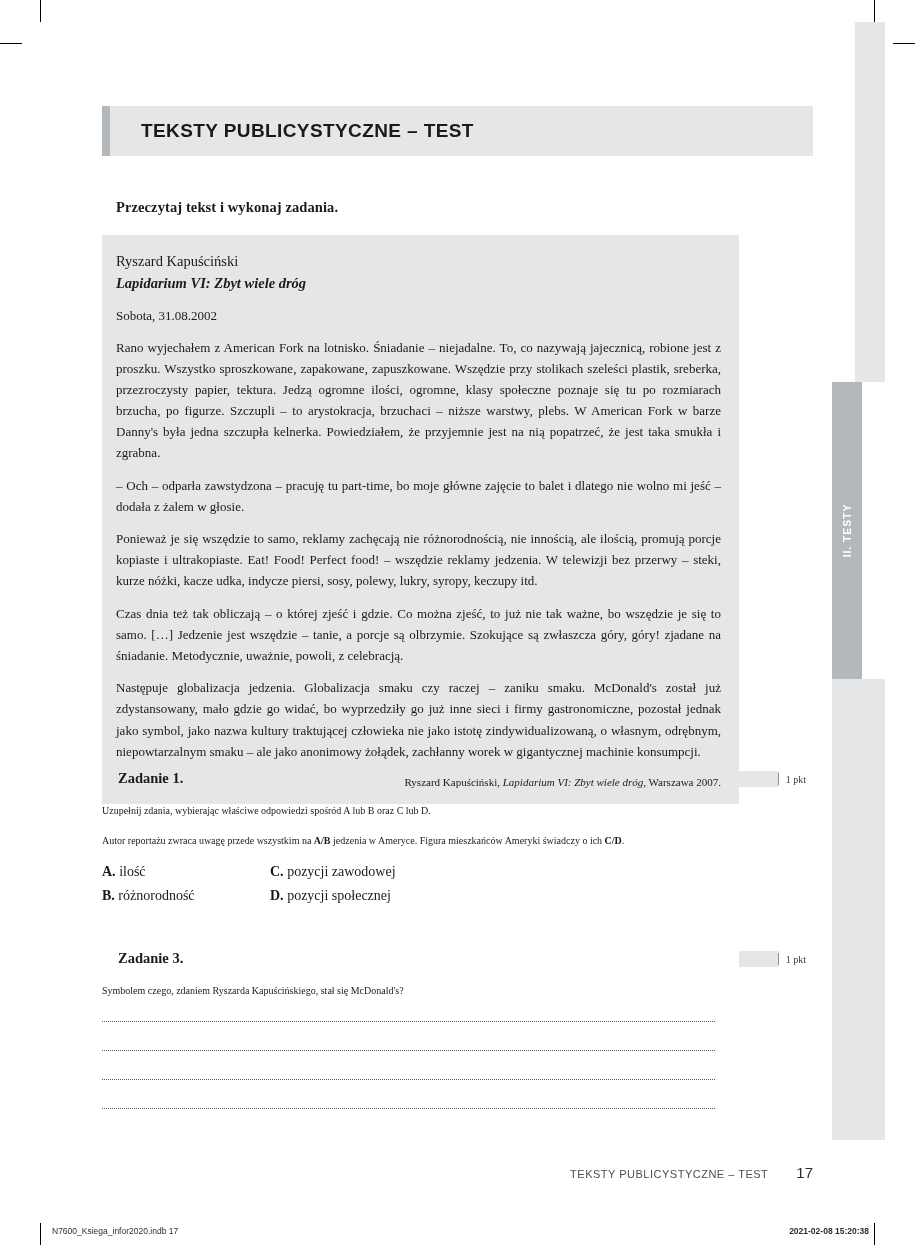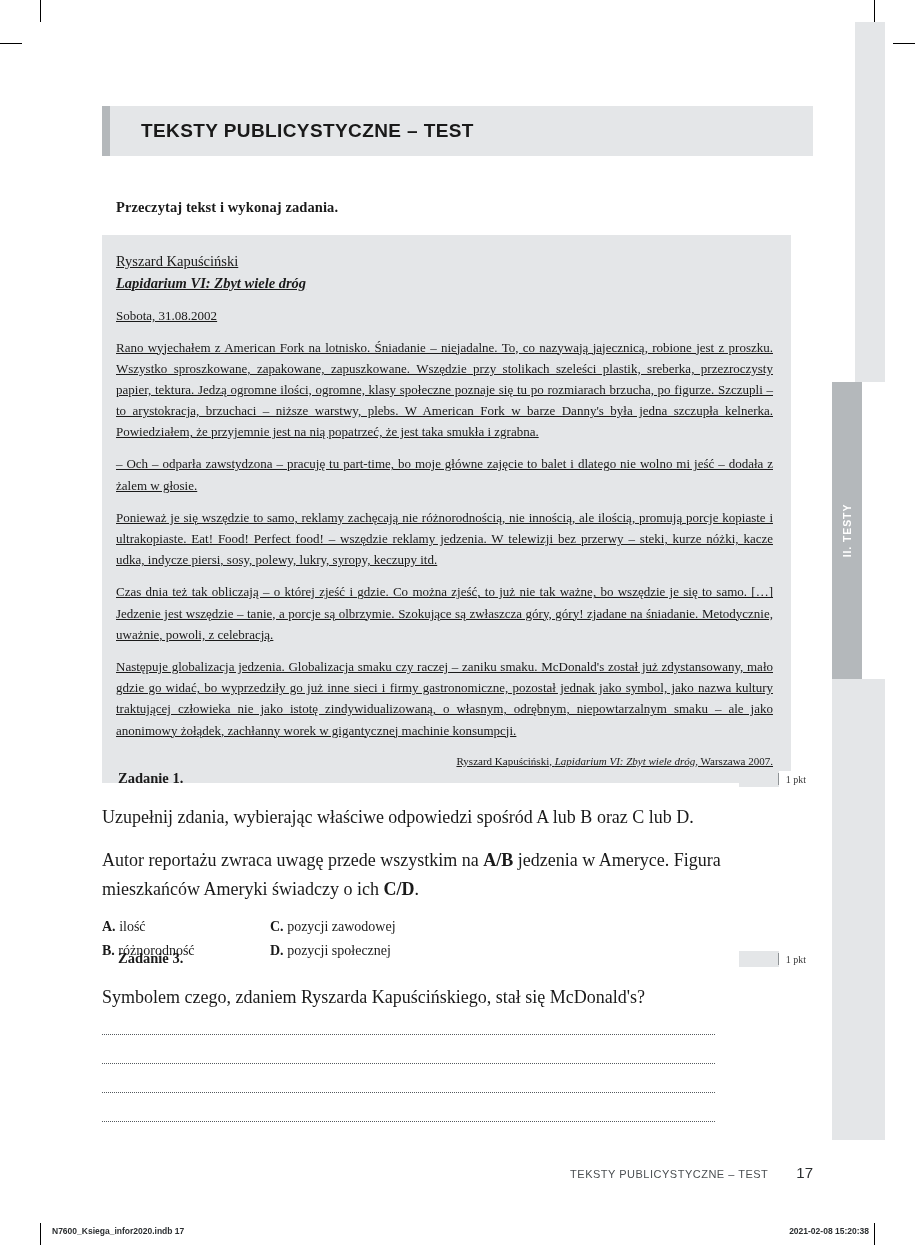--- a/index.html
+++ b/index.html
@@ -98,25 +98,24 @@
     left: 116px; top: 199px;
     font-size: 14.5px;
     font-weight: bold;
     letter-spacing: 0.1px;
   }
 
   
   .passage-box {
     position: absolute;
     left: 102px; top: 235px;
-    width: 689px;
+    width: 637px;
     background: #e4e6e8;
     padding: 16px 18px 14px 14px;
     box-sizing: border-box;
-    text-decoration: underline;
   }
   .passage-author {
     font-size: 14.5px;
     line-height: 1.45;
     margin: 0 0 1px 0;
   }
   .passage-title {
     font-size: 14.5px;
     font-style: italic;
     font-weight: bold;
@@ -178,21 +177,21 @@
     background: #ffffff;
     height: 16px;
     display: flex;
     align-items: center;
     justify-content: center;
     font-size: 10px;
     color: #3a3a3a;
   }
 
   .task-prompt {
-    font-size: 18px;
+    font-size: 10px;
     line-height: 1.62;
     margin: 11px 0 0 0;
   }
   .task-prompt.spaced { margin-top: 14px; }
   .task-prompt b { font-weight: bold; }
 
   .options {
     margin-top: 11px;
     line-height: 1.68;
     font-size: 14px;
@@ -229,21 +228,21 @@
   }
 
   
   .printmark {
     position: absolute;
     top: 1226px;
     font-family: "Liberation Sans", sans-serif;
     font-size: 8.5px;
     color: #2b2e30;
   }
-  .pm-left  { left: 52px; font-weight: bold; }
+  .pm-left  { left: 52px; }
   .pm-right { right: 46px; font-weight: bold; }
 </style>
 </head>
 <body>
 
 <div class="page">
 
   <div class="crop-mark cm-tl-v"></div>
   <div class="crop-mark cm-tl-h"></div>
   <div class="crop-mark cm-tr-v"></div>

